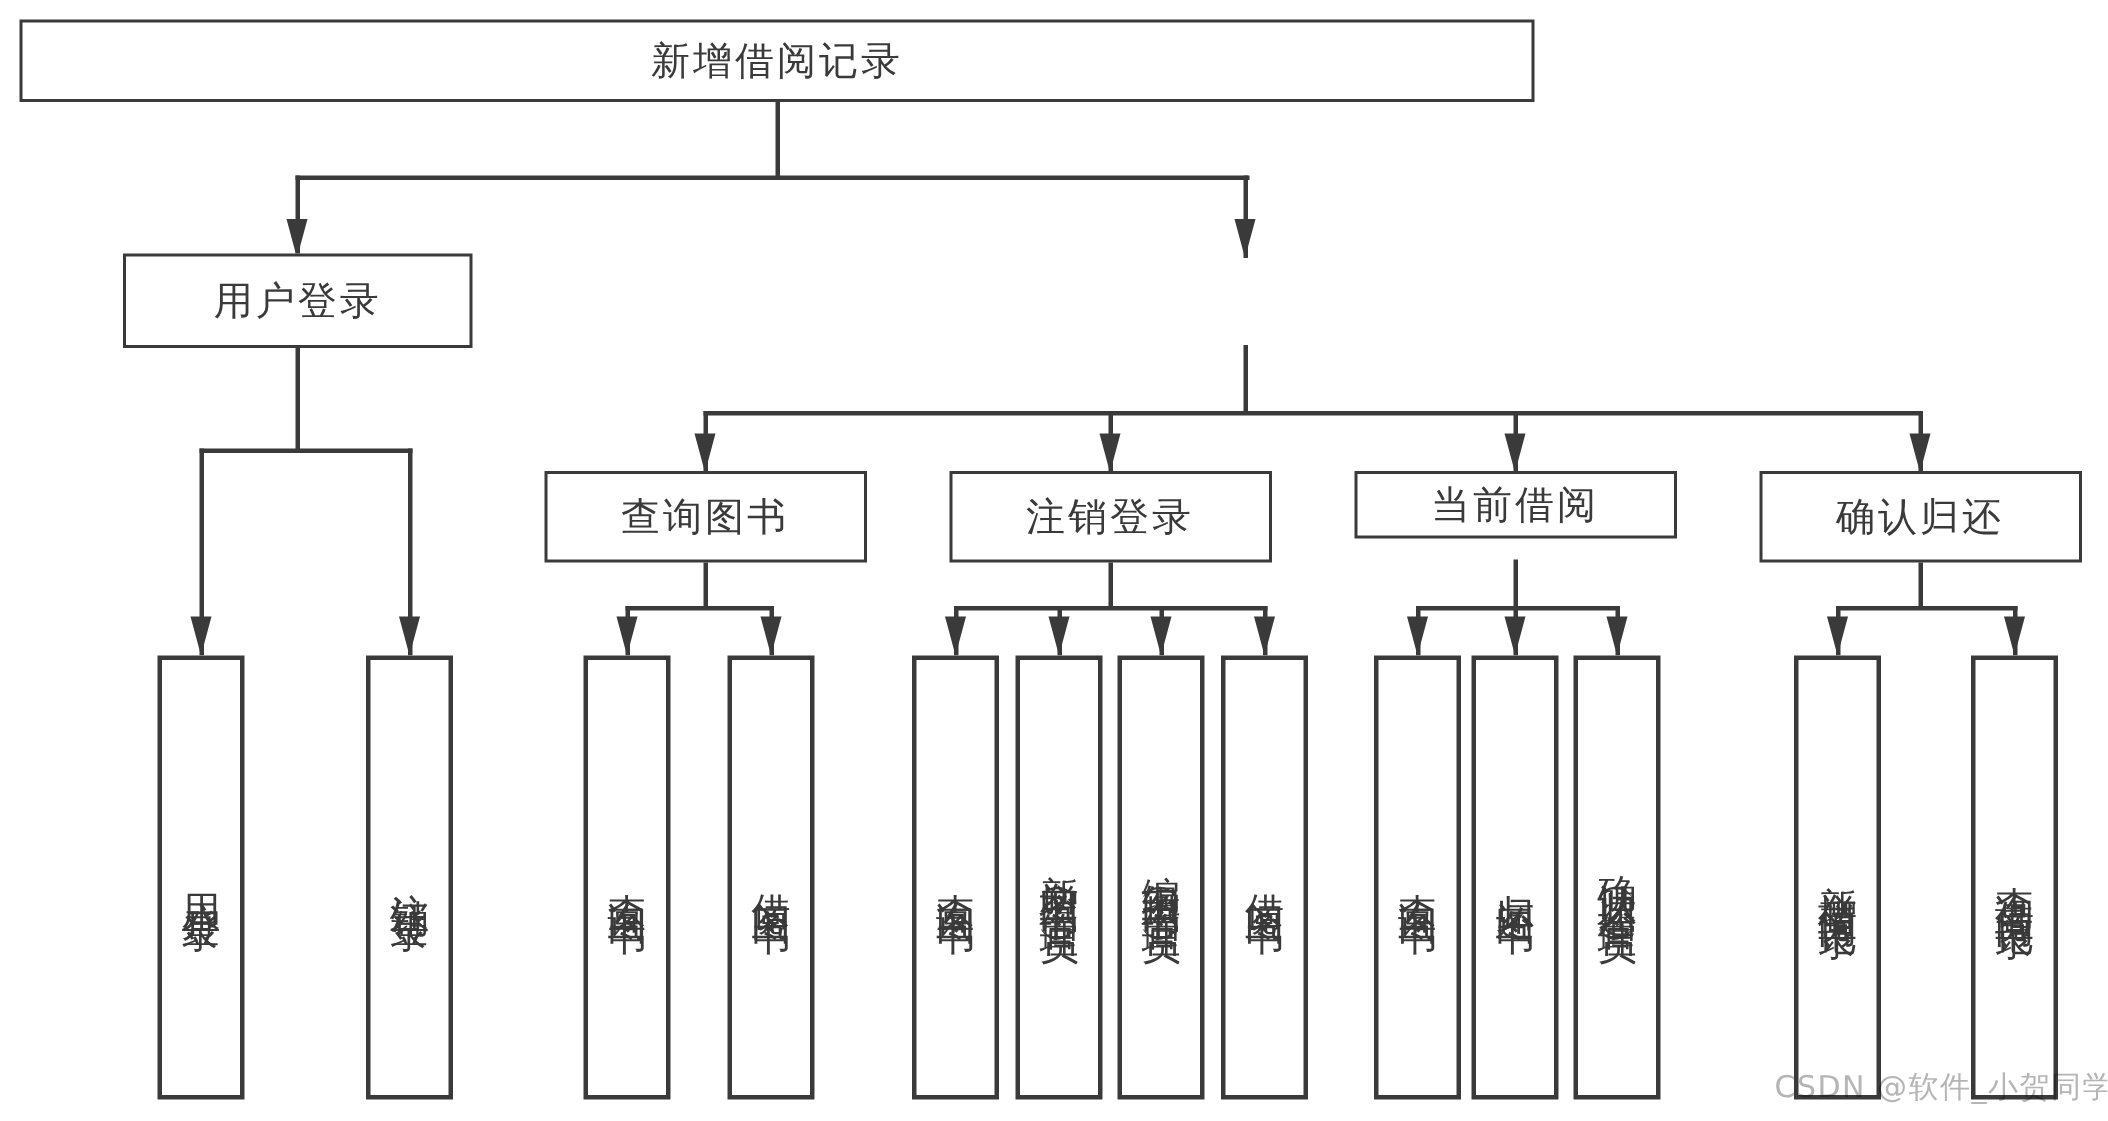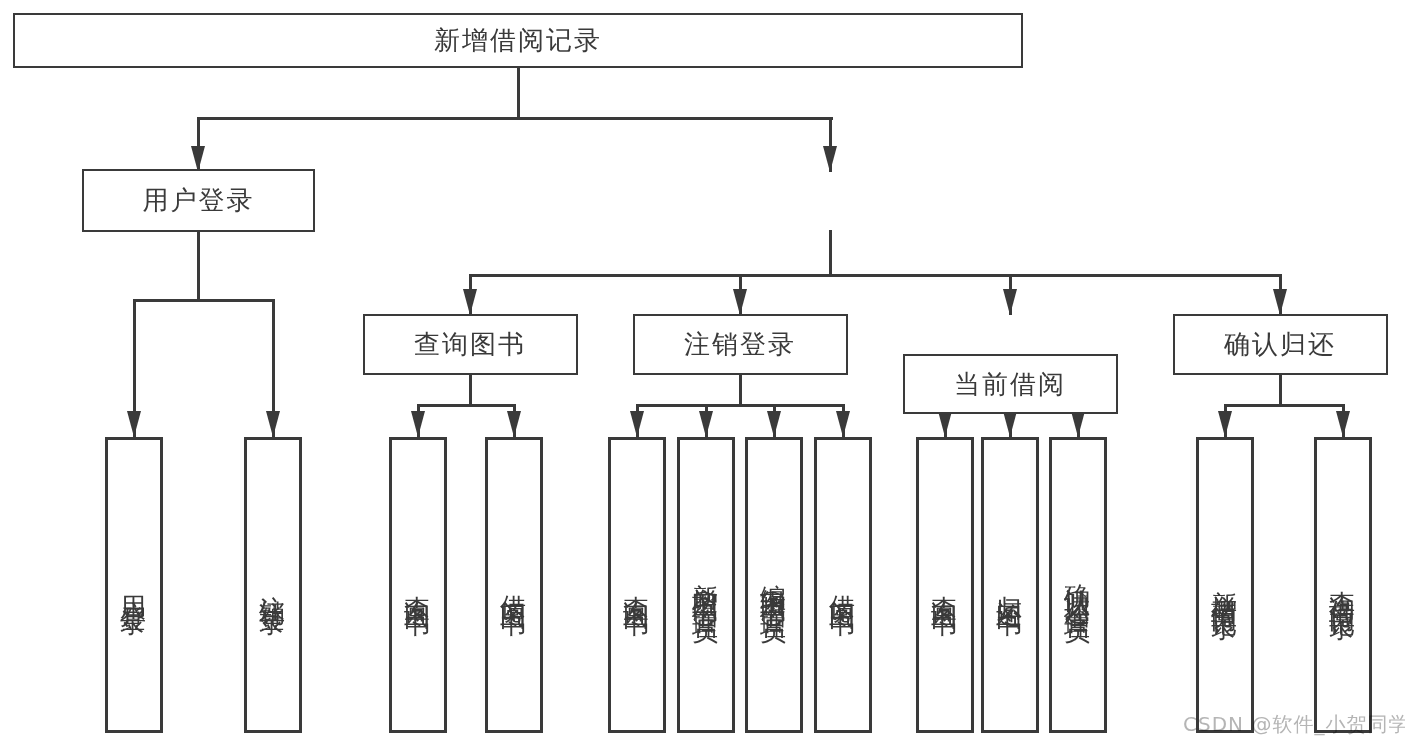--- a/index.html
+++ b/index.html
@@ -90,21 +90,21 @@
   <div class="vl" style="left:1341.5px; top:403.5px; height:33px;"></div>
   <div class="ah" style="left:1218px; top:411px;"></div>
   <div class="ah" style="left:1336px; top:411px;"></div>
 
   <div class="box" style="left:13px; top:13px; width:1010px; height:55px;">新增借阅记录</div>
 
   <div class="box" style="left:82px; top:169px; width:233px; height:63px;">用户登录</div>
 
   <div class="box" style="left:362.5px; top:314px; width:215px; height:61px;">查询图书</div>
   <div class="box" style="left:632.5px; top:314px; width:215px; height:61px;">注销登录</div>
-  <div class="box" style="left:902.5px; top:314px; width:215px; height:60px;margin-top:40px;">当前借阅</div>
+  <div class="box" style="left:902.5px; top:314px; width:215px; height:45px;">当前借阅</div>
   <div class="box" style="left:1172.5px; top:314px; width:215px; height:61px;">确认归还</div>
 
   <div class="box leaf" style="left:105px; top:437px; width:58px; height:296px;">用户登录</div>
   <div class="box leaf" style="left:244px; top:437px; width:58px; height:296px;">注销登录</div>
 
   <div class="box leaf" style="left:389px; top:437px; width:58px; height:296px;">查询图书</div>
   <div class="box leaf" style="left:485px; top:437px; width:58px; height:296px;">借阅图书</div>
 
   <div class="box leaf" style="left:608px; top:437px; width:58px; height:296px;">查询图书</div>
   <div class="box leaf" style="left:677px; top:437px; width:58px; height:296px;">新增图书（管理员）</div>

